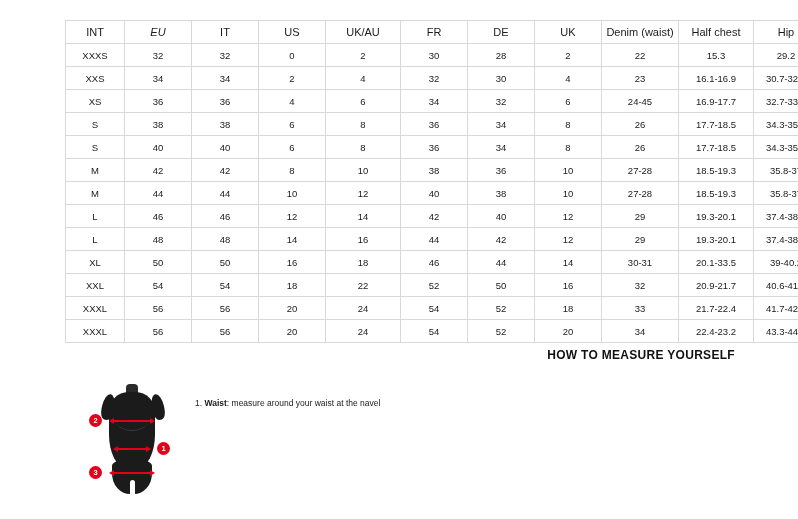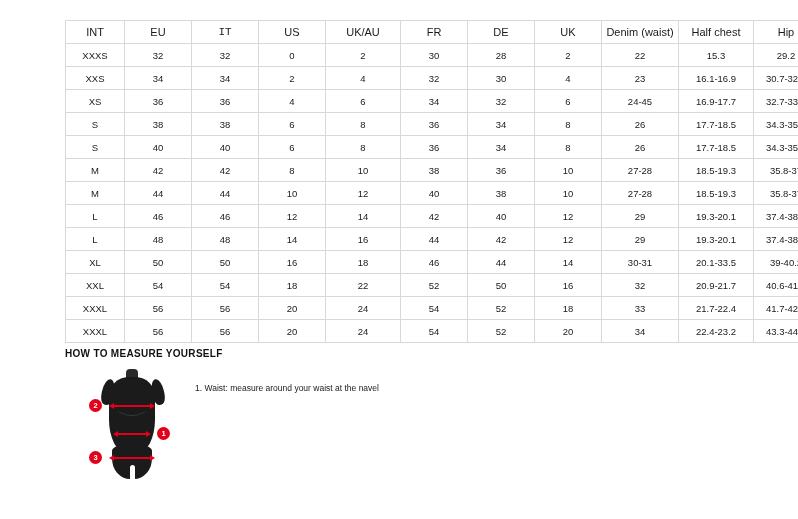--- a/index.html
+++ b/index.html
@@ -39,44 +39,45 @@
     color: #1a1a1a;
     padding: 0 2px;
     white-space: nowrap;
   }
   table.size-table th {
     font-size: 11px;
     color: #1a1a1a;
   }
   
   .c0 { width: 54px; }
-  .c1 { width: 62px; }
-  .c2 { width: 62px; font-family: Liberation Mono, monospace; }
+  .c1 { width: 62px; font-style: italic; }
+  .c2 { width: 62px; }
   .c3 { width: 62px; }
   .c4 { width: 70px; }
   .c5 { width: 62px; }
   .c6 { width: 62px; }
   .c7 { width: 62px; }
   .c8 { width: 72px; }
   .c9 { width: 70px; }
   .c10 { width: 60px; }
 
   
   .measure-section {
     position: absolute;
     left: 65px;
     top: 348px;
     width: 670px;
   }
   .measure-title {
-    font-size: 10px;
+    font-size: 12px;
     font-weight: bold;
     letter-spacing: 0.3px;
     color: #111;
-    margin-bottom: 10px;
+    margin-bottom: 22px;
+    text-align: right;
   }
   .measure-body {
     position: relative;
     display: flex;
     align-items: flex-start;
   }
   .figure-col {
     width: 120px;
     position: relative;
     height: 125px;
@@ -85,21 +86,21 @@
     padding-top: 14px;
     padding-left: 10px;
   }
   .measure-line {
     font-size: 8.5px;
     line-height: 1.35;
     margin-bottom: 11px;
     color: #1a1a1a;
   }
   .measure-line b {
-    font-weight: normal;
+    font-weight: bold;
   }
 
   
   .figure {
     position: absolute;
     left: 30px;
     top: 0;
     width: 76px;
     height: 122px;
   }

